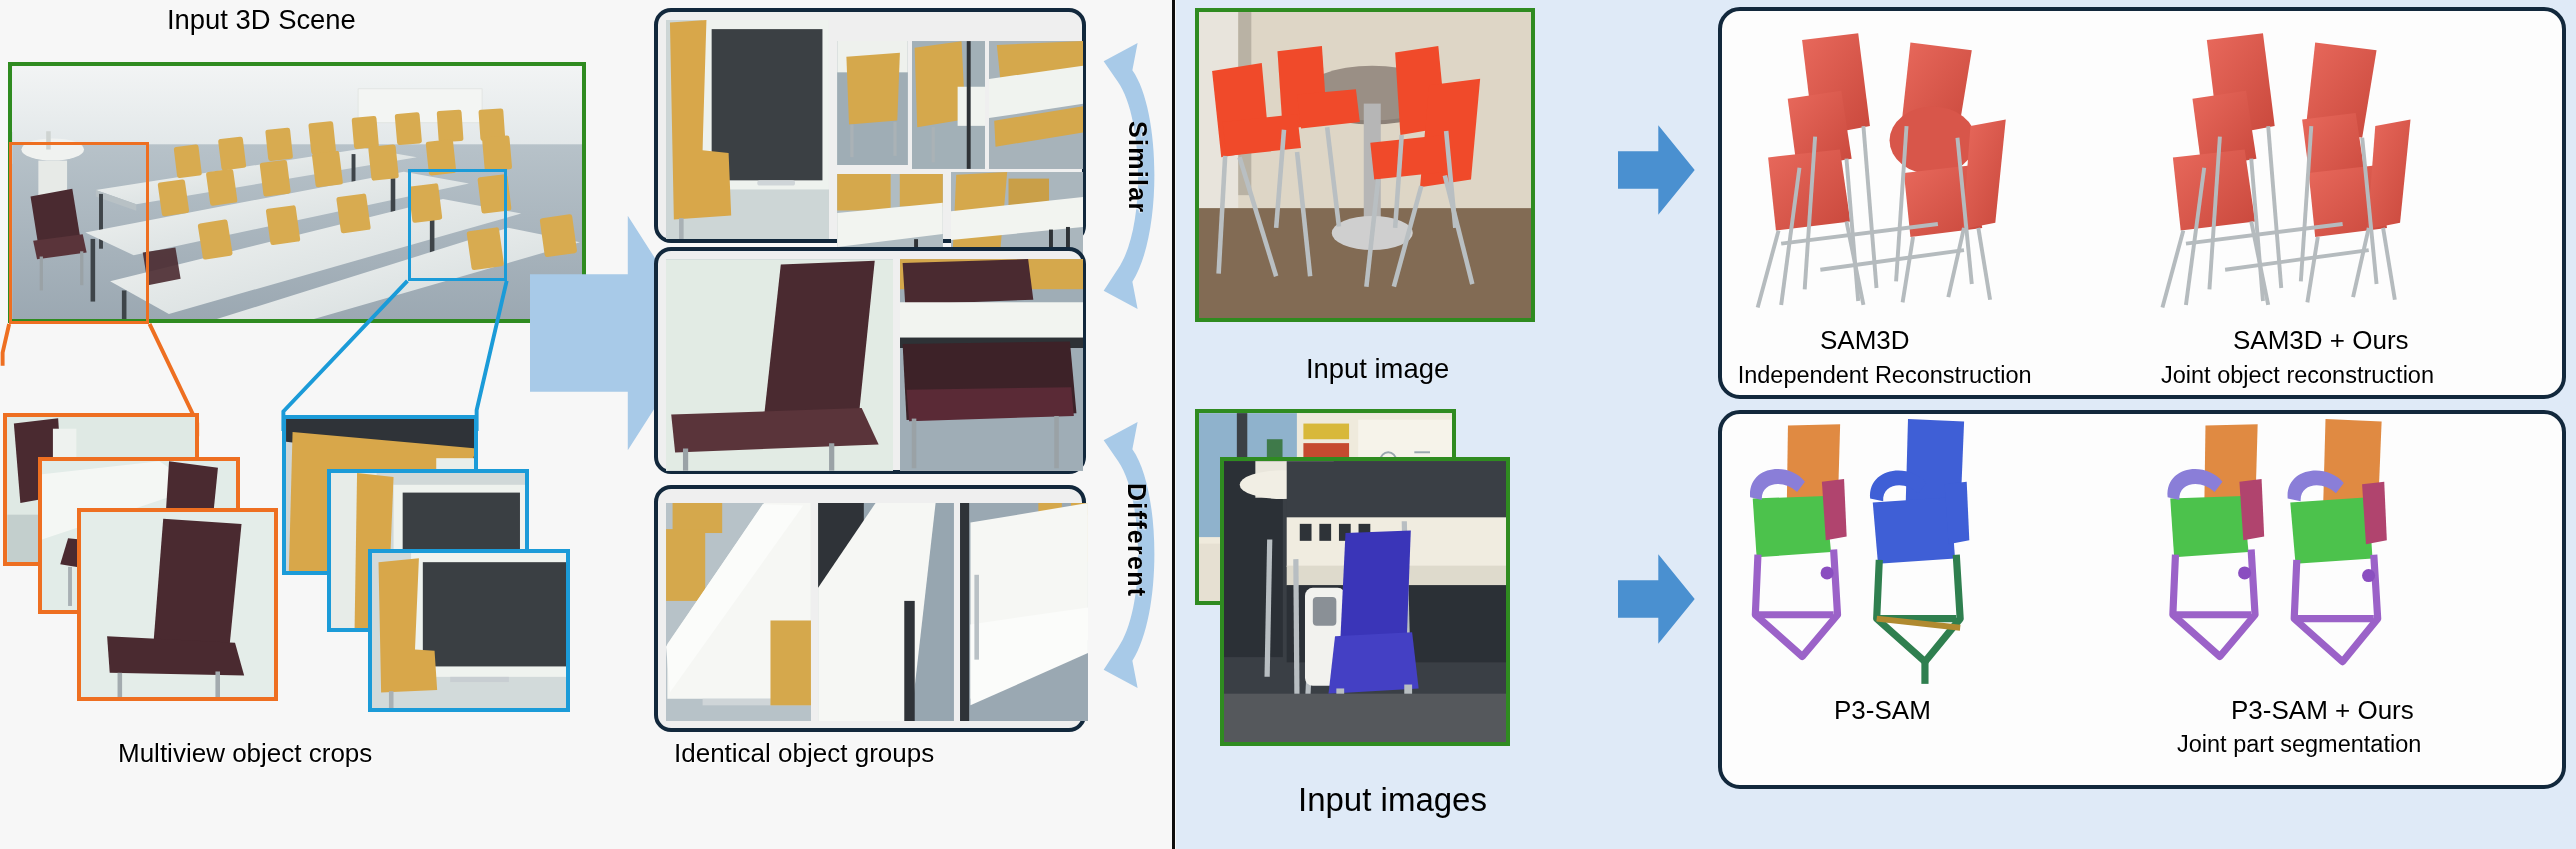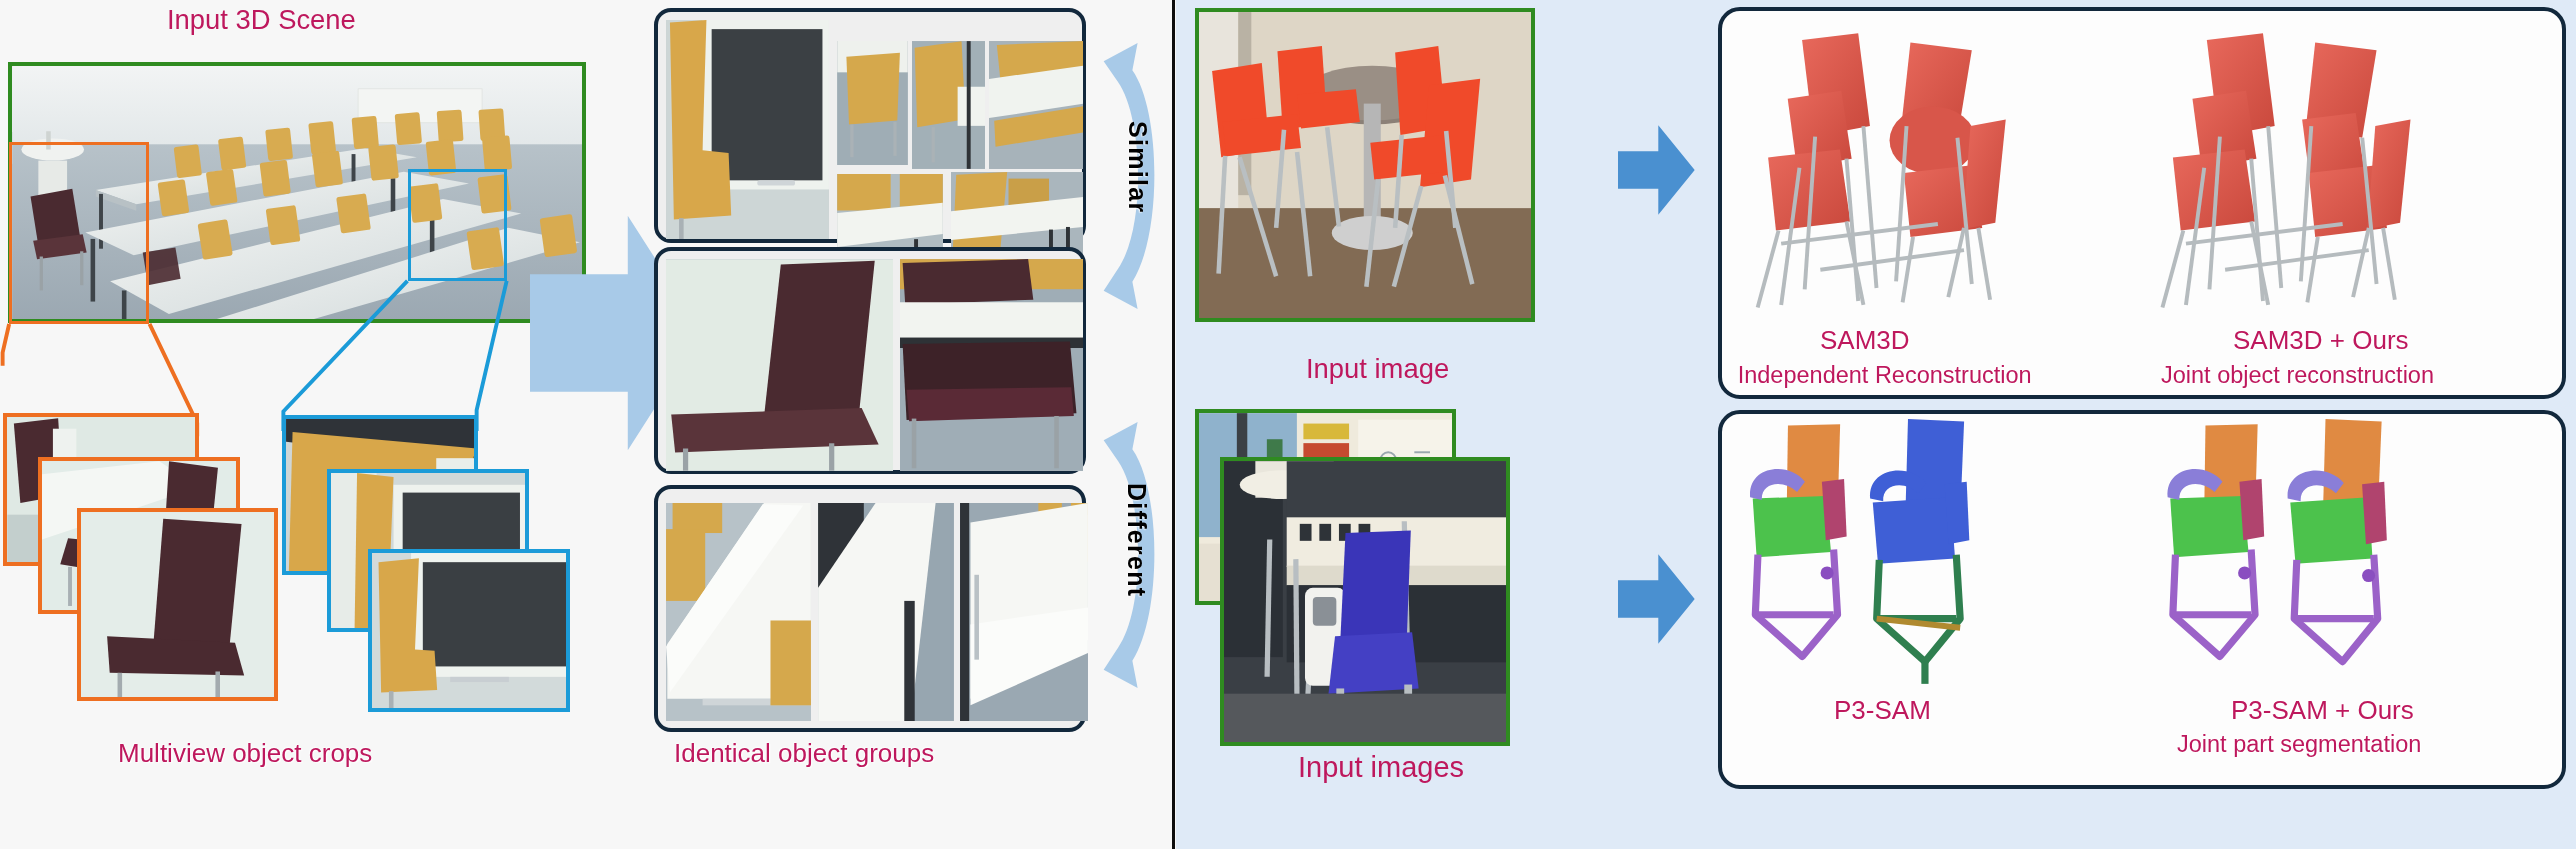--- a/index.html
+++ b/index.html
@@ -9,21 +9,21 @@
     background:#f7f7f7;
   }
   #fig{position:relative;width:2576px;height:849px;}
 
   
   .panel-left{position:absolute;left:0;top:0;width:1172px;height:849px;background:#f7f7f7;}
   .panel-right{position:absolute;left:1176px;top:0;width:1400px;height:849px;background:#dfeaf7;}
   .panel-divider{position:absolute;left:1172px;top:0;width:3.3px;height:849px;background:#0d0d0d;}
 
   
-  .lbl{position:absolute;color:#be185d;white-space:nowrap;font-weight:400;}
+  .lbl{position:absolute;color:#000000;white-space:nowrap;font-weight:400;}
   .lbl.shadow{text-shadow:1.3px 1.3px 1.3px rgba(255,255,255,.95),-0.7px -0.7px 1.3px rgba(255,255,255,.9);}
 
   
   .photo{position:absolute;overflow:hidden;background:#cfd6da;}
   .photo .inner{position:absolute;inset:0;}
 
   
   .bd-green{border:4.6px solid #2f8b20;box-sizing:border-box;}
   .bd-orange{border:4.6px solid #ee6f21;box-sizing:border-box;background:#dfe9e6;}
   .bd-blue{border:4.6px solid #1b9bd8;box-sizing:border-box;background:#dfe9e6;}
@@ -525,21 +525,21 @@
       <rect x="136" y="208" width="36" height="44" rx="6" fill="#8a9096"></rect>
 
       <path d="M186 110 L286 106 L280 268 L178 276 Z" fill="#3a35b8"></path>
       <path d="M170 268 L288 262 L298 348 L160 356 Z" fill="#4440c4"></path>
       <rect x="172" y="348" width="12" height="70" fill="#b8bec2"></rect>
       <rect x="276" y="342" width="12" height="78" fill="#b8bec2"></rect>
       <rect x="0" y="356" width="444" height="86" fill="#55585c"></rect>
     </svg>
   </div>
 
-  <div class="lbl" style="left:1298px;top:751px;font-size:29px;">Input images</div>
+  <div class="lbl" style="left:1298px;top:781px;font-size:33px;">Input images</div>
 
   <svg class="arrow-blue" style="left:1618px;top:550px;" width="78" height="98" viewBox="0 0 120 150">
     <polygon points="0,46 62,46 62,6 118,75 62,144 62,104 0,104" fill="#4a90d0"></polygon>
   </svg>
 
   <div class="result-card" style="left:1718px;top:410px;width:848px;height:379px;">
     <svg style="position:absolute;left:19.6px;top:5.2px;" width="803" height="274" viewBox="0 0 1230 420">
 
       <g>
 

